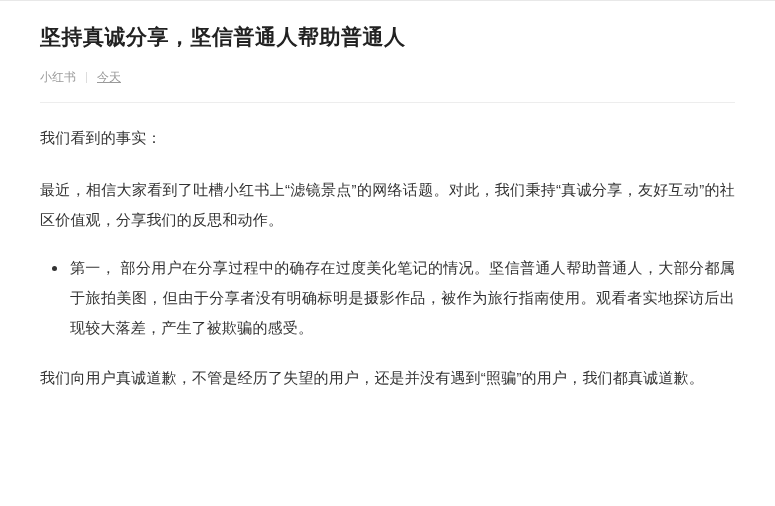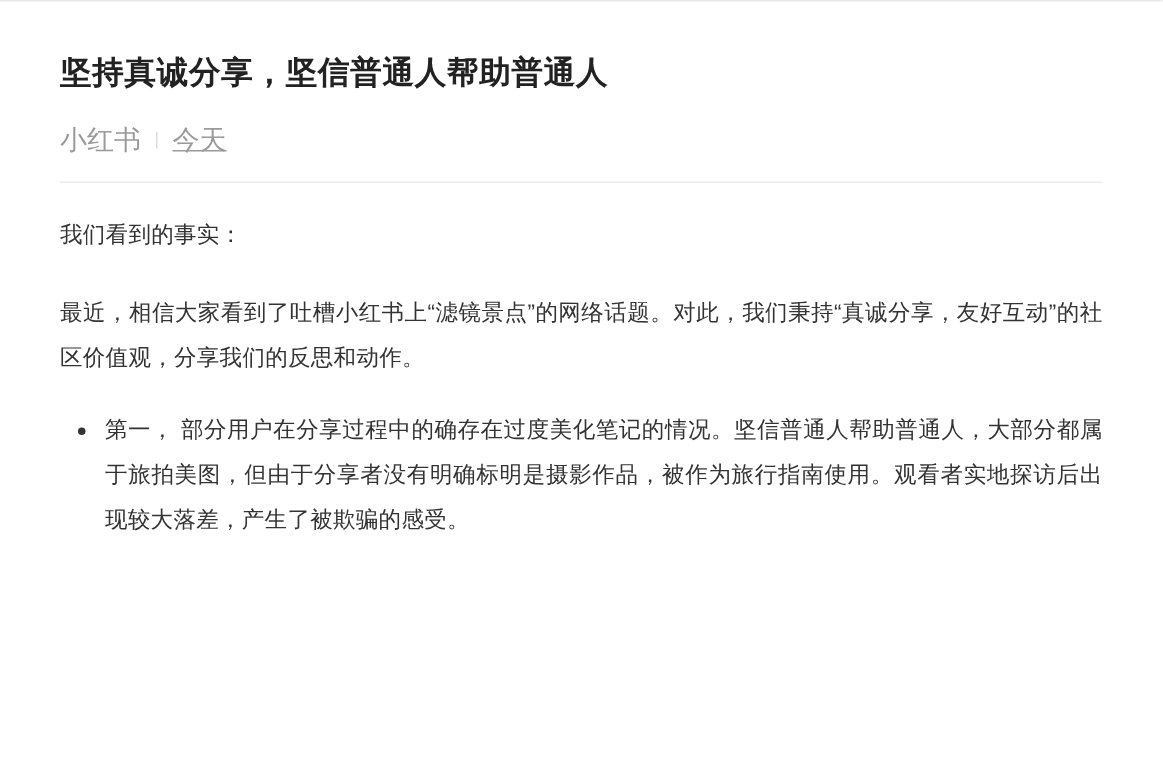--- a/index.html
+++ b/index.html
@@ -30,27 +30,27 @@
   }
   .article {
     padding: 22px 40px 0 40px;
   }
   .article-title {
     font-size: 21px;
     font-weight: bold;
     color: #222222;
     letter-spacing: 0.5px;
     line-height: 1.4;
-    margin: 12px 0 0 0;
+    margin: 0 0 0 0;
   }
   .meta-row {
     margin-top: 18px;
     display: flex;
     align-items: center;
-    font-size: 18px;
+    font-size: 12px;
     color: #9a9a9a;
   }
   .meta-source {
     color: #9a9a9a;
   }
   .meta-sep {
     display: inline-block;
     width: 1px;
     height: 11px;
     background: #dddddd;
@@ -124,16 +124,17 @@
     <div class="body-content">
 
       <p class="para">我们看到的事实：</p>
 
       <p class="para first">最近，相信大家看到了吐槽小红书上“滤镜景点”的网络话题。对此，我们秉持“真诚分享，友好互动”的社区价值观，分享我们的反思和动作。</p>
 
       <ul class="bullets">
         <li class="bullet-item">第一， 部分用户在分享过程中的确存在过度美化笔记的情况。坚信普通人帮助普通人，大部分都属于旅拍美图，但由于分享者没有明确标明是摄影作品，被作为旅行指南使用。观看者实地探访后出现较大落差，产生了被欺骗的感受。</li>
       </ul>
 
+      <p class="para">我们向用户真诚道歉，不管是经历了失望的用户，还是并没有遇到“照骗”的用户，我们都真诚道歉。</p>
 
     </div>
   </div>
 </div>
 
 </body></html>

